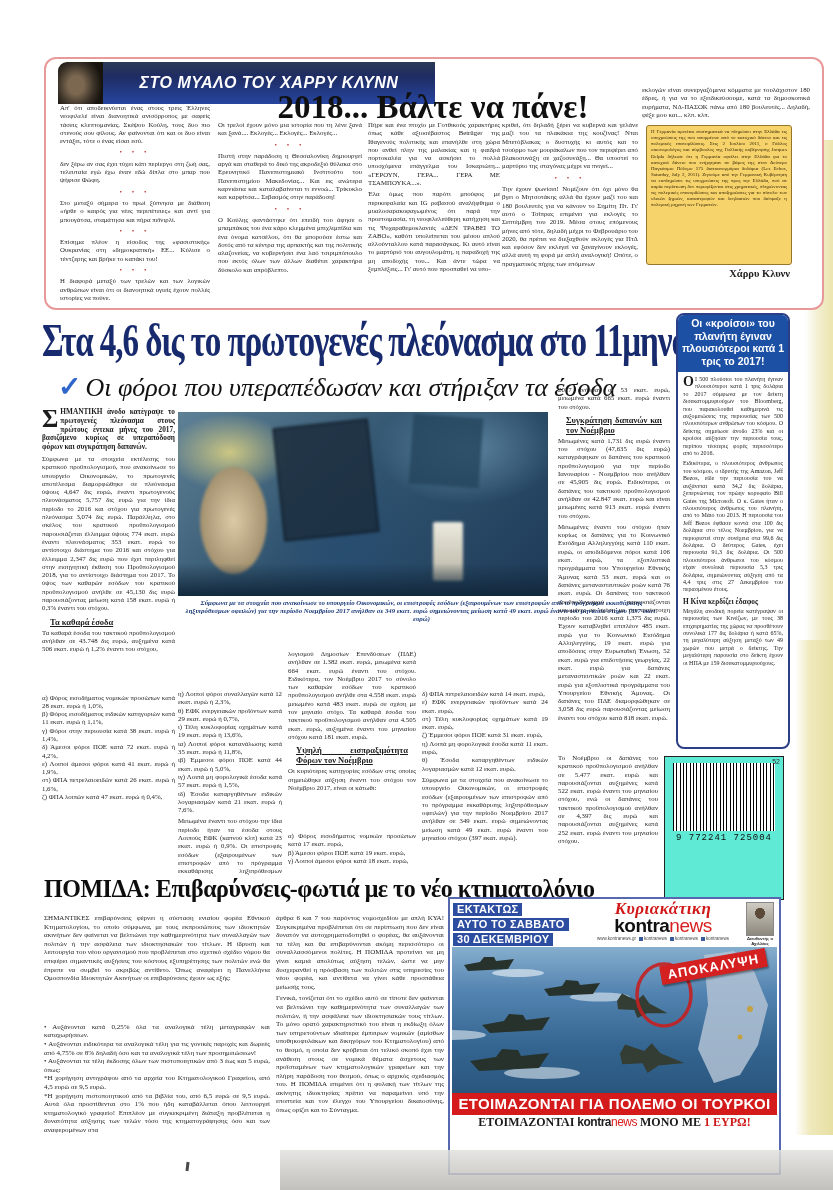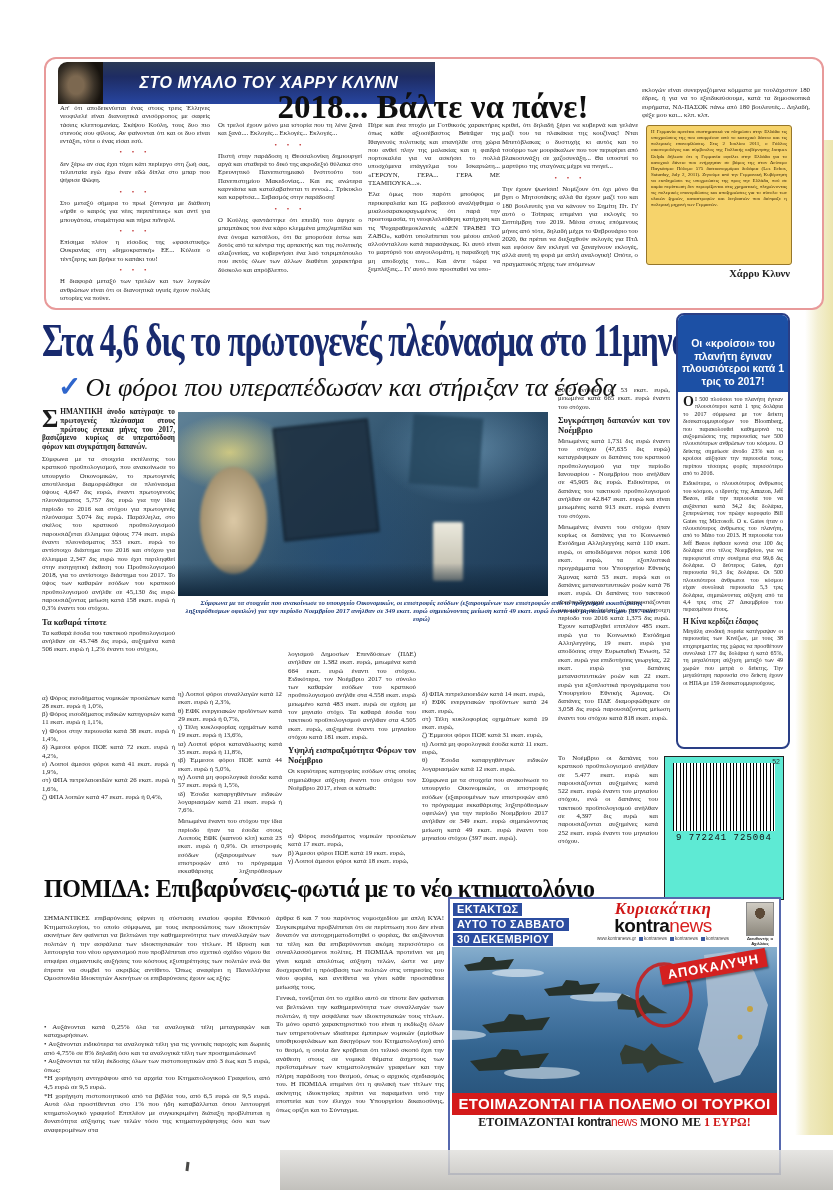--- a/index.html
+++ b/index.html
@@ -44,38 +44,38 @@
   #econ-check{font-style:normal;font-weight:bold;color:#2f66cc;font-size:28px;padding-right:4px;}
   .ecol{position:absolute;font-size:6.8px;line-height:8.3px;}
   #ec1{left:42px;top:408px;width:133px;height:468px;}
   #ec2{left:178px;top:650px;width:104px;height:226px;}
   #ec3{left:288px;top:650px;width:128px;height:226px;}
   #ec4{left:422px;top:650px;width:126px;height:226px;}
   #ec5{left:558px;top:386px;width:112px;height:366px;}
   #ec5t{left:558px;top:754px;width:100px;height:122px;}
   .lead{font-weight:bold;font-size:7.3px;line-height:8.8px;}
   .dropcap{float:left;font-size:25px;line-height:21px;font-weight:bold;padding-right:2px;}
-  .colhead{font:bold 8.5px/10px "Liberation Serif",serif;margin:4px 0 2px;}
+  .colhead{font:bold 8.5px/10px "Liberation Serif",serif;margin:4px 8px 2px;text-decoration:underline;}
   #econ-photo{left:178px;top:412px;width:370px;height:184px;overflow:hidden;
     background:radial-gradient(90px 55px at 14% 22%,rgba(235,220,130,.8),transparent 70%),
                radial-gradient(130px 80px at 78% 20%,rgba(130,175,205,.55),transparent 70%),
                radial-gradient(120px 130px at 45% 75%,rgba(35,75,115,.6),transparent 75%),
                linear-gradient(135deg,#5f8196,#31546f 45%,#1e3b58);}
   .ph{position:absolute;filter:blur(1.5px);}
   #pm1{left:27%;top:6%;width:26%;height:62%;background:#1d2f40;border:2px solid #0d1a26;transform:rotate(-6deg);opacity:.88;}
   #pm2{left:63%;top:2%;width:19%;height:38%;background:#24455c;transform:rotate(4deg);opacity:.8;}
   #pp1{left:6%;top:30%;width:18%;height:58%;background:radial-gradient(#dcc9a6,#8c7a58);border-radius:50%;}
   #pc1{left:69%;top:60%;width:8%;height:32%;background:linear-gradient(#eceade,#b8b4a4);border-radius:2px;}
   #pd1{left:0;bottom:0;width:100%;height:18%;background:linear-gradient(transparent,#12283c);}
   #econ-caption{left:178px;top:599px;width:487px;height:47px;text-align:center;
     font:bold italic 6.8px/8.2px "Liberation Serif",serif;color:#1c3a78;}
 
   
   #sidebar{left:676px;top:313px;width:114px;height:436px;border:2px solid #2a3f86;border-radius:8px;background:#fff;overflow:hidden;}
-  #sidebar-head{background:#1c50a5;color:#fff;text-align:center;font:bold 10.5px/12.5px "Liberation Sans",sans-serif;padding:22px 3px 5px;}
+  #sidebar-head{background:#1c50a5;color:#fff;text-align:center;font:bold 10.5px/12.5px "Liberation Sans",sans-serif;padding:2px 3px 5px;}
   #sidebar-body{padding:4px 5px;font-size:6px;line-height:7.4px;}
   #sidebar-body .dc{float:left;font-size:14px;line-height:12px;font-weight:bold;padding-right:1px;}
   #sidebar-h2{font:bold 7.4px/9px "Liberation Serif",serif;margin:3px 0 2px;}
 
   
   #barcode{left:664px;top:756px;width:120px;height:144px;border:1.5px solid #222;background:#5eead4;}
   #bars{margin:6px 8px 0;height:68px;background:repeating-linear-gradient(90deg,#000 0 1px,#fff 1px 3px,#000 3px 4.5px,#fff 4.5px 7px,#000 7px 7.8px,#fff 7.8px 10px);}
   #bdigits{text-align:center;font:9px/14px "Liberation Mono",monospace;letter-spacing:1px;color:#111;}
   #bissue{position:absolute;top:1px;right:3px;font:7px "Liberation Sans",sans-serif;color:#333;}
 
@@ -163,21 +163,21 @@
 </section>
 
 <h1 class="abs" id="econ-headline" style="margin:0;">Στα 4,6 δις το πρωτογενές πλεόνασμα στο 11μηνο</h1>
 <div class="abs" id="econ-sub">
   <span id="econ-check">✓</span><span>Οι φόροι που υπεραπέδωσαν και στήριξαν τα έσοδα</span>
 </div>
 
 <div class="ecol j clip" id="ec1">
   <p class="lead"><span class="dropcap">Σ</span><span>ΗΜΑΝΤΙΚΗ άνοδο κατέγραψε το πρωτογενές πλεόνασμα στους πρώτους έντεκα μήνες του 2017, βασιζόμενο κυρίως σε υπεραπόδοση φόρων και συγκράτηση δαπανών.</span></p>
   <p>Σύμφωνα με τα στοιχεία εκτέλεσης του κρατικού προϋπολογισμού, που ανακοίνωσε το υπουργείο Οικονομικών, το πρωτογενές αποτέλεσμα διαμορφώθηκε σε πλεόνασμα ύψους 4,647 δις ευρώ, έναντι πρωτογενούς πλεονάσματος 5,757 δις ευρώ για την ίδια περίοδο το 2016 και στόχου για πρωτογενές πλεόνασμα 3,074 δις ευρώ. Παράλληλα, στο σκέλος του κρατικού προϋπολογισμού παρουσιάζεται έλλειμμα ύψους 774 εκατ. ευρώ έναντι πλεονάσματος 353 εκατ. ευρώ το αντίστοιχο διάστημα του 2016 και στόχου για έλλειμμα 2,347 δις ευρώ που έχει περιληφθεί στην εισηγητική έκθεση του Προϋπολογισμού 2018, για το αντίστοιχο διάστημα του 2017. Το ύψος των καθαρών εσόδων του κρατικού προϋπολογισμού ανήλθε σε 45,130 δις ευρώ παρουσιάζοντας μείωση κατά 158 εκατ. ευρώ ή 0,3% έναντι του στόχου.</p>
-  <div class="colhead">Τα καθαρά τίποτε</div>
+  <div class="colhead">Τα καθαρά έσοδα</div>
   <p>Τα καθαρά έσοδα του τακτικού προϋπολογισμού ανήλθαν σε 43.748 δις ευρώ, αυξημένα κατά 506 εκατ. ευρώ ή 1,2% έναντι του στόχου,</p>
   <p class="pre">α) Φόρος εισοδήματος νομικών προσώπων κατά 28 εκατ. ευρώ ή 1,0%,
 β) Φόρος εισοδήματος ειδικών κατηγοριών κατά 11 εκατ. ευρώ ή 1,1%,
 γ) Φόροι στην περιουσία κατά 38 εκατ. ευρώ ή 1,4%,
 δ) Άμεσοι φόροι ΠΟΕ κατά 72 εκατ. ευρώ ή 4,2%,
 ε) Λοιποί άμεσοι φόροι κατά 41 εκατ. ευρώ ή 1,9%,
 στ) ΦΠΑ πετρελαιοειδών κατά 26 εκατ. ευρώ ή 1,6%,
 ζ) ΦΠΑ λοιπών κατά 47 εκατ. ευρώ ή 0,4%,</p>
 </div>
 

